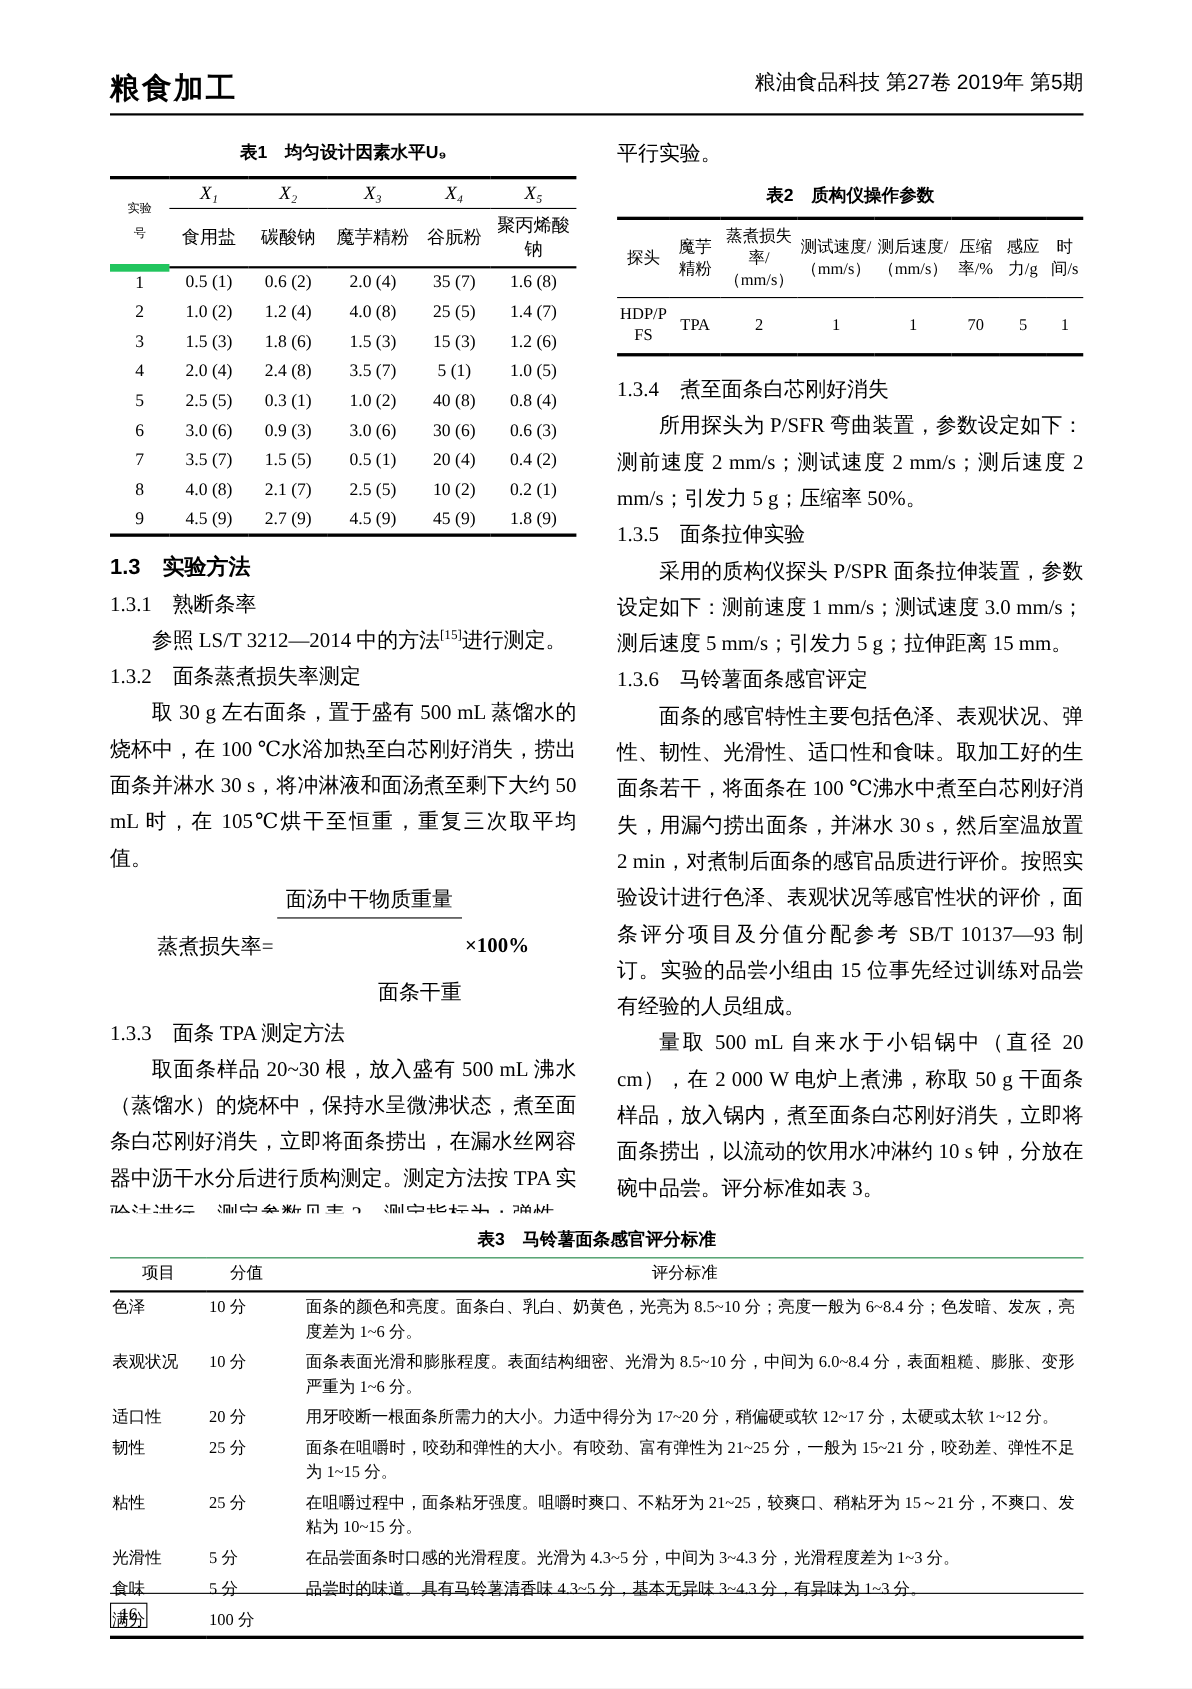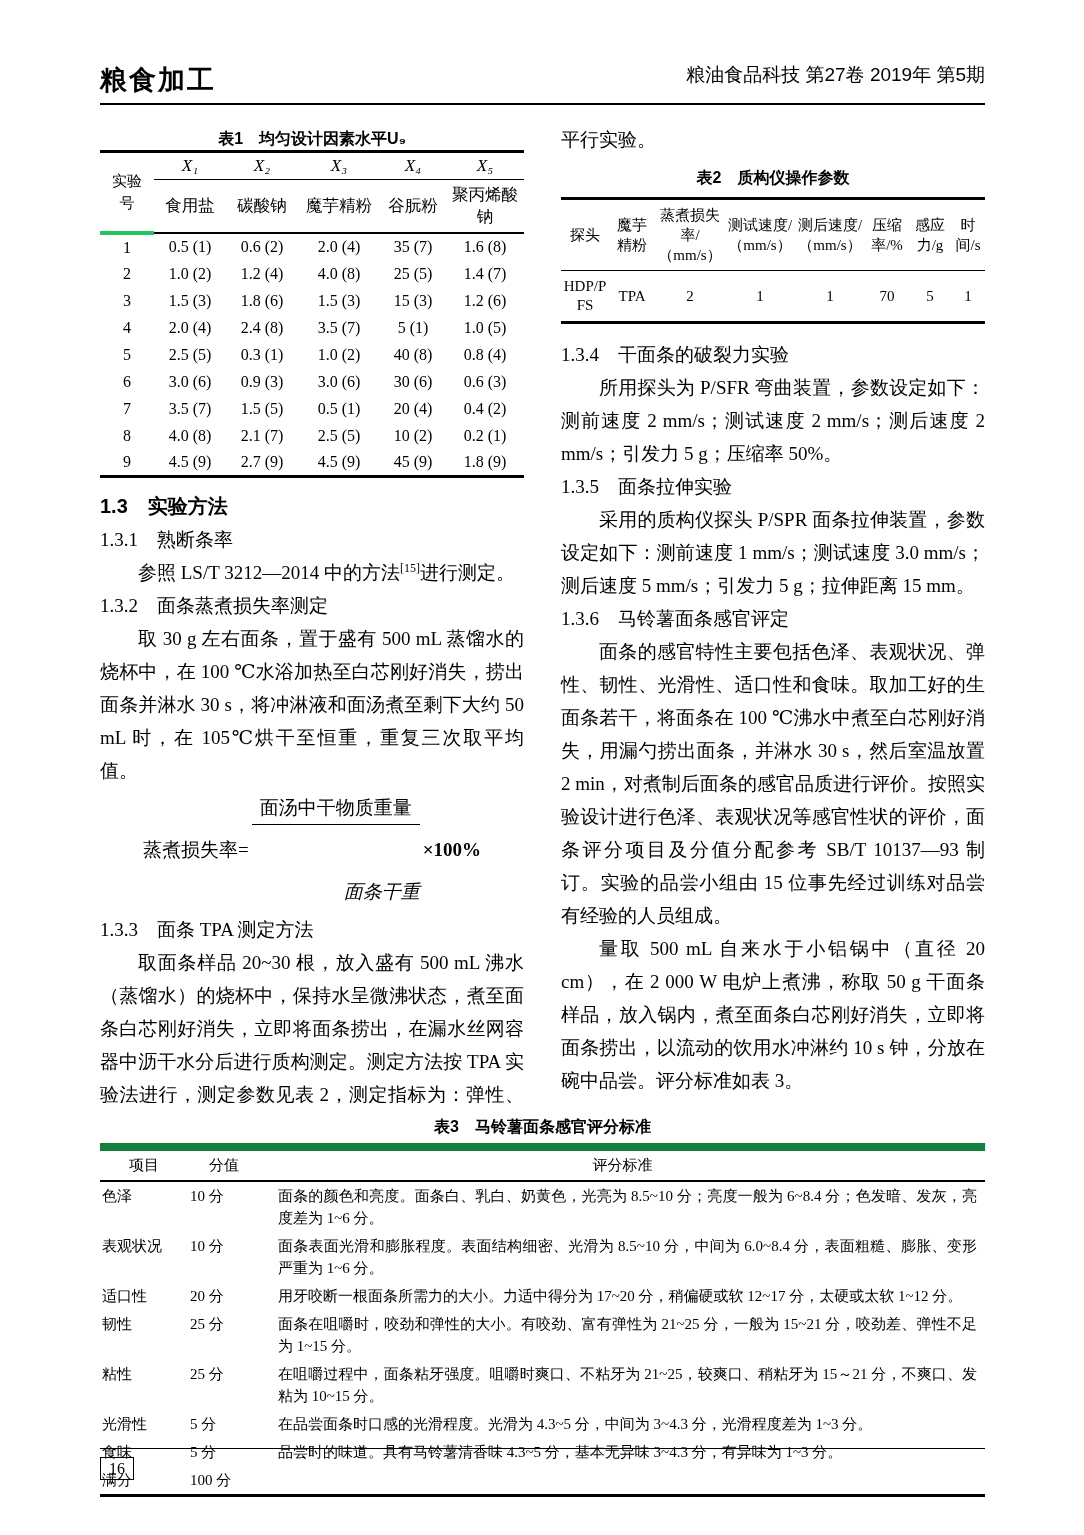--- a/index.html
+++ b/index.html
@@ -22,50 +22,50 @@
   .col { width:424px; flex:0 0 424px; }
   
   .para { font-size:19px; line-height:33px; text-align:justify; text-indent:2em; }
   .para.no-indent { text-indent:0; }
   .sec-head { font-size:19px; line-height:33px; }
   .sec-head.major { font-family:"Liberation Sans","DejaVu Sans",sans-serif;
                     font-weight:700; font-size:20px; margin-top:2px; }
   sup.ref { font-size:12px; line-height:0; }
   
   .tbl-title { font-family:"Liberation Sans","DejaVu Sans",sans-serif; font-weight:700;
-               font-size:16px; text-align:center; margin-top:6px; margin-bottom:0; }
+               font-size:16px; text-align:center; margin-top:6px; margin-bottom:10px; }
   .tbl-title.t2t { margin-top:12px; margin-bottom:8px; }
   .tbl-title.t3t { margin-top:4px; margin-bottom:5px; }
   
   table { border-collapse:collapse; width:100%; }
   .t1 { border-top:3px solid #000; border-bottom:3px solid #000; font-size:16.5px; }
   .t1 th, .t1 td { text-align:center; font-weight:normal; padding:1px 0; }
-  .t1 .corner { border-bottom:4px solid #22c55e; font-size:15px; line-height:22px; }
+  .t1 .corner { border-bottom:7px solid #22c55e; font-size:11px; line-height:22px; }
   .t1 .sym { font-style:italic; border-bottom:1.5px solid #000; font-size:17px; padding:3px 0; }
   .t1 .name { border-bottom:2px solid #000; padding:4px 0; }
   .t1 td { height:27px; font-size:16px; }
   
   .t2 { border-top:3px solid #000; border-bottom:3px solid #000; font-size:15px; }
   .t2 th { font-weight:normal; text-align:center; vertical-align:middle;
            line-height:20px; padding:5px 1px; border-bottom:1.5px solid #000; }
   .t2 td { text-align:center; vertical-align:middle; padding:6px 1px; line-height:19px; }
   .t2 td:first-child { word-break:break-all; }
   
   .t3-wrap { margin-top:14px; }
-  .t3 { border-top:8px solid #15803d; border-bottom:3px solid #000; font-size:15px; }
+  .t3 { border-top:1px solid #15803d; border-bottom:3px solid #000; font-size:15px; }
   .t3 th { font-weight:normal; text-align:center; padding:4px 2px;
            border-bottom:2px solid #000; line-height:21px; }
   .t3 td { vertical-align:top; padding:3px 2px; line-height:22px; text-align:left; }
   .t3 td.crit { text-align:justify; padding-left:18px; padding-right:8px; }
   
   .formula { display:flex; justify-content:center; align-items:center;
              margin:8px 0 8px; font-size:19px; }
   .frac { display:inline-flex; flex-direction:column; text-align:right; margin:0 3px;gap:48px; }
   .frac .num { border-bottom:1.5px solid #000; padding:0 8px 3px; }
-  .frac .den { padding-top:6px;font-style:italic; }
+  .frac .den { padding-top:6px; }
   .f-rhs { font-weight:700; }
   
   .footer-rule { position:absolute; left:100px; width:885px; top:1448px;
                  border-top:1.5px solid #000; }
   .page-num { position:absolute; left:100px; top:1457px; border:1.5px solid #000;
               font-size:16px; line-height:21px; padding:0 8px; }
 </style>
 </head>
 <body>
 
@@ -238,21 +238,21 @@
             <td>2</td>
             <td>1</td>
             <td>1</td>
             <td>70</td>
             <td>5</td>
             <td>1</td>
           </tr>
         </tbody>
       </table>
 
-      <div class="sec-head" style="margin-top:14px;">1.3.4　干面条的破裂力实验</div>
+      <div class="sec-head" style="margin-top:14px;">1.3.4　煮至面条白芯刚好消失</div>
       <div class="para">所用探头为 P/SFR 弯曲装置，参数设定如下：测前速度 2 mm/s；测试速度 2 mm/s；测后速度 2 mm/s；引发力 5 g；压缩率 50%。</div>
       <div class="sec-head">1.3.5　面条拉伸实验</div>
       <div class="para">采用的质构仪探头 P/SPR 面条拉伸装置，参数设定如下：测前速度 1 mm/s；测试速度 3.0 mm/s；测后速度 5 mm/s；引发力 5 g；拉伸距离 15 mm。</div>
       <div class="sec-head">1.3.6　马铃薯面条感官评定</div>
       <div class="para">面条的感官特性主要包括色泽、表观状况、弹性、韧性、光滑性、适口性和食味。取加工好的生面条若干，将面条在 100 ℃沸水中煮至白芯刚好消失，用漏勺捞出面条，并淋水 30 s，然后室温放置 2 min，对煮制后面条的感官品质进行评价。按照实验设计进行色泽、表观状况等感官性状的评价，面条评分项目及分值分配参考 SB/T 10137—93 制订。实验的品尝小组由 15 位事先经过训练对品尝有经验的人员组成。</div>
       <div class="para">量取 500 mL 自来水于小铝锅中（直径 20 cm），在 2 000 W 电炉上煮沸，称取 50 g 干面条样品，放入锅内，煮至面条白芯刚好消失，立即将面条捞出，以流动的饮用水冲淋约 10 s 钟，分放在碗中品尝。评分标准如表 3。</div>
     </div>
   </div>
 
   <div class="t3-wrap">

